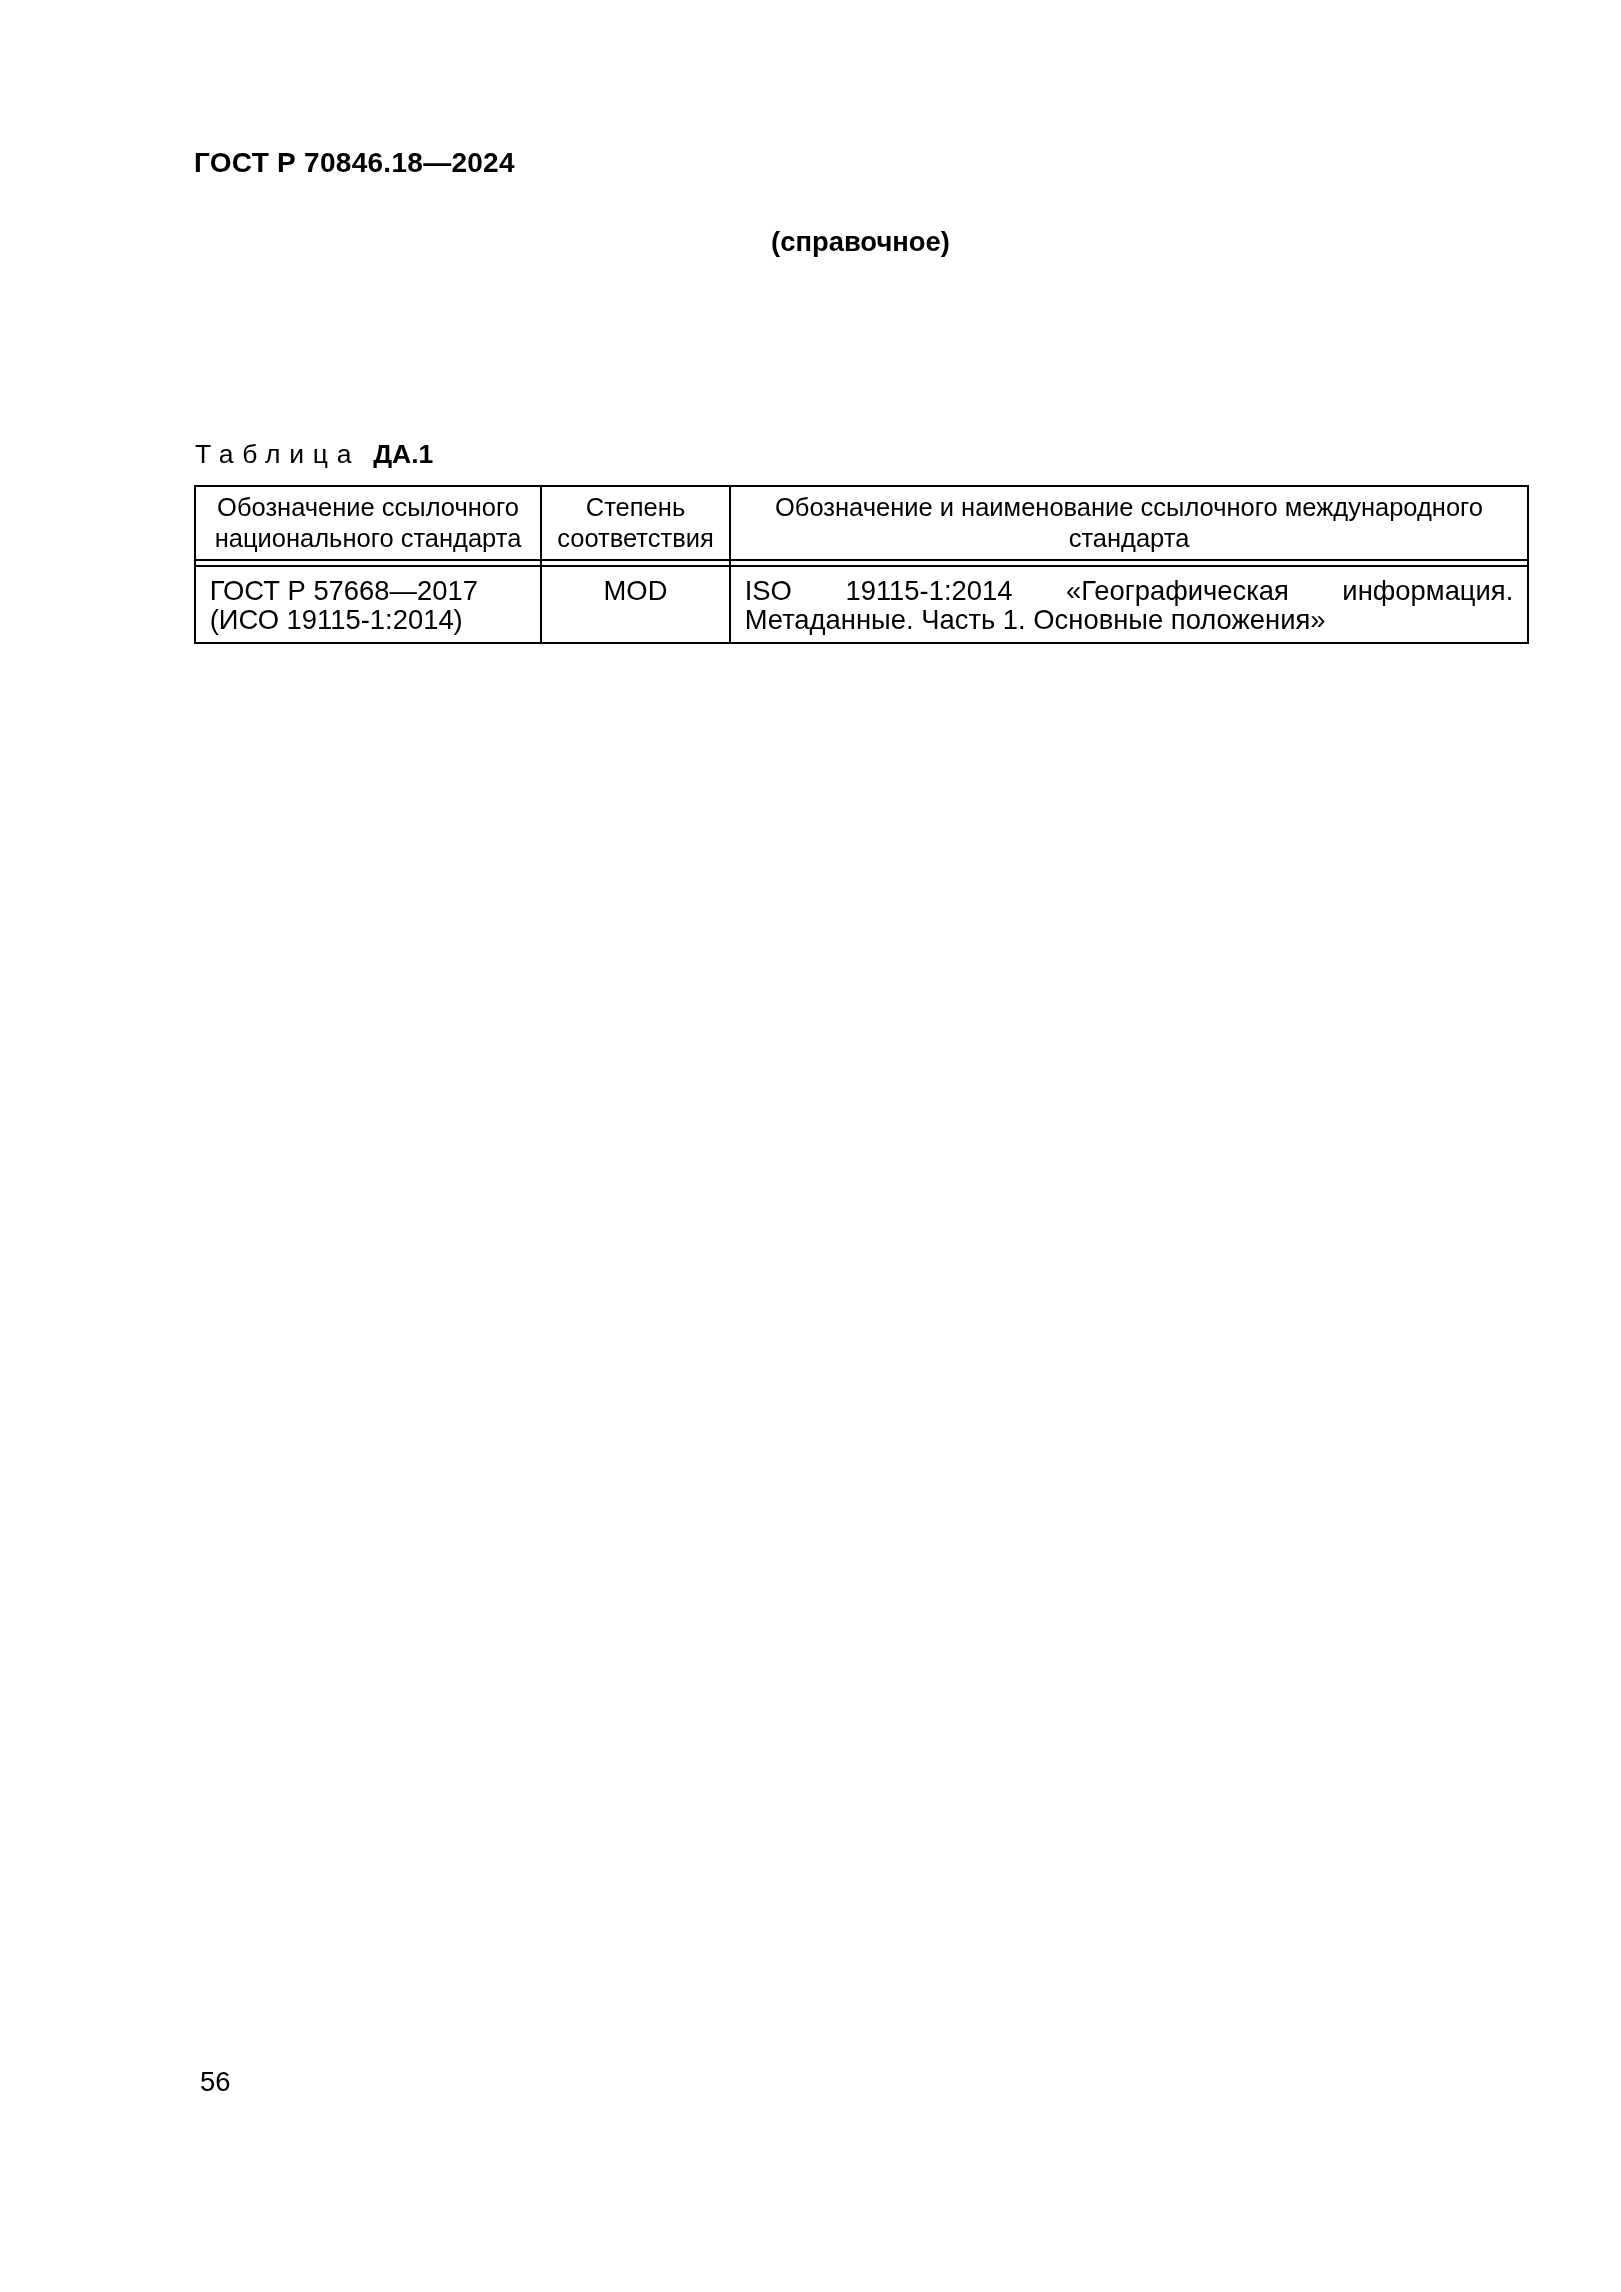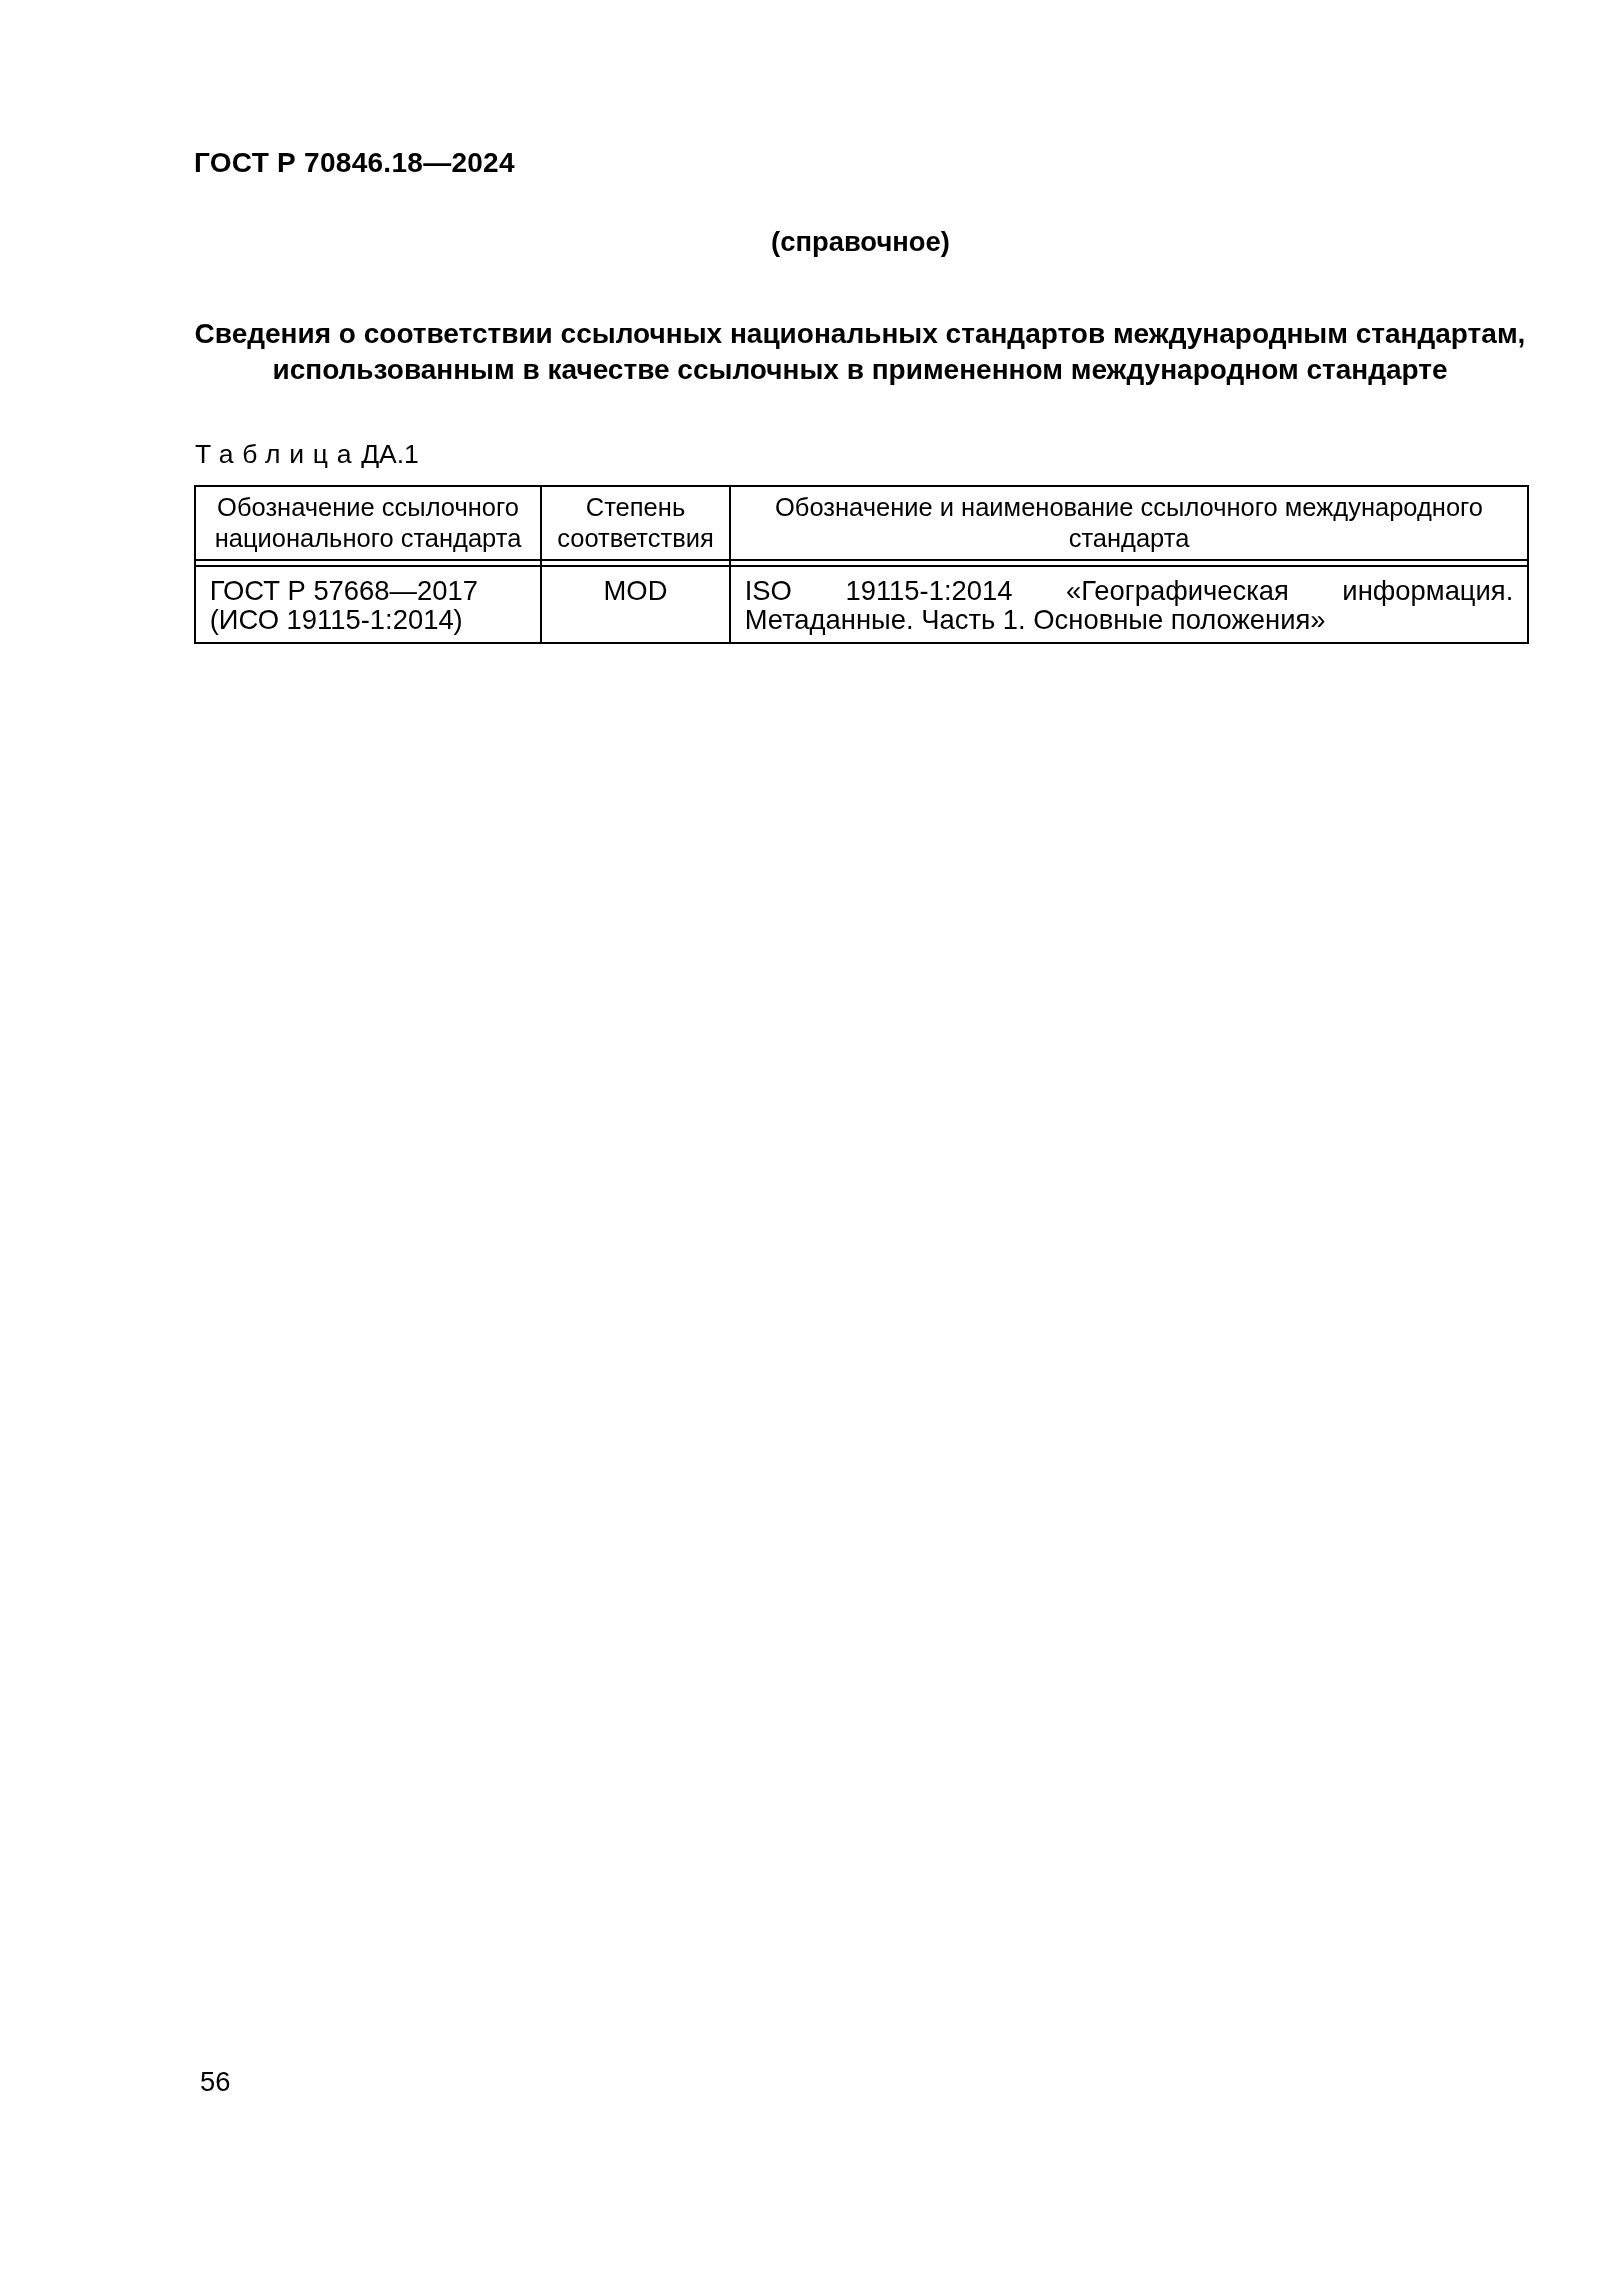--- a/index.html
+++ b/index.html
@@ -46,21 +46,21 @@
     line-height: 36px;
   }
   .table-caption {
     position: absolute;
     left: 195px;
     top: 439px;
     font-size: 26.5px;
     white-space: nowrap;
   }
   .cap-word { letter-spacing: 0.33em; }
-  .cap-num  { margin-left: 1px; }
+  .cap-num  { margin-left: 13px; font-weight: bold; }
 
   table.gost {
     position: absolute;
     left: 194px;
     top: 485px;
     width: 1333px;
     border-collapse: collapse;
     table-layout: fixed;
     border: 2.9px solid #000;
   }
@@ -130,24 +130,20 @@
 <body>
 
 <div class="page">
 
   <div class="doc-code">ГОСТ Р 70846.18—2024</div>
 
   <div class="appendix-head">
     <div>(справочное)</div>
   </div>
 
-  <div class="appendix-title">
-    <div>Сведения о соответствии ссылочных национальных стандартов международным стандартам,</div>
-    <div>использованным в качестве ссылочных в примененном международном стандарте</div>
-  </div>
 
   <div class="table-caption">
     <span class="cap-word">Таблица</span><span class="cap-num">ДА.1</span>
   </div>
 
   <table class="gost">
     <colgroup>
       <col style="width:346px">
       <col style="width:189px">
       <col style="width:798px">

